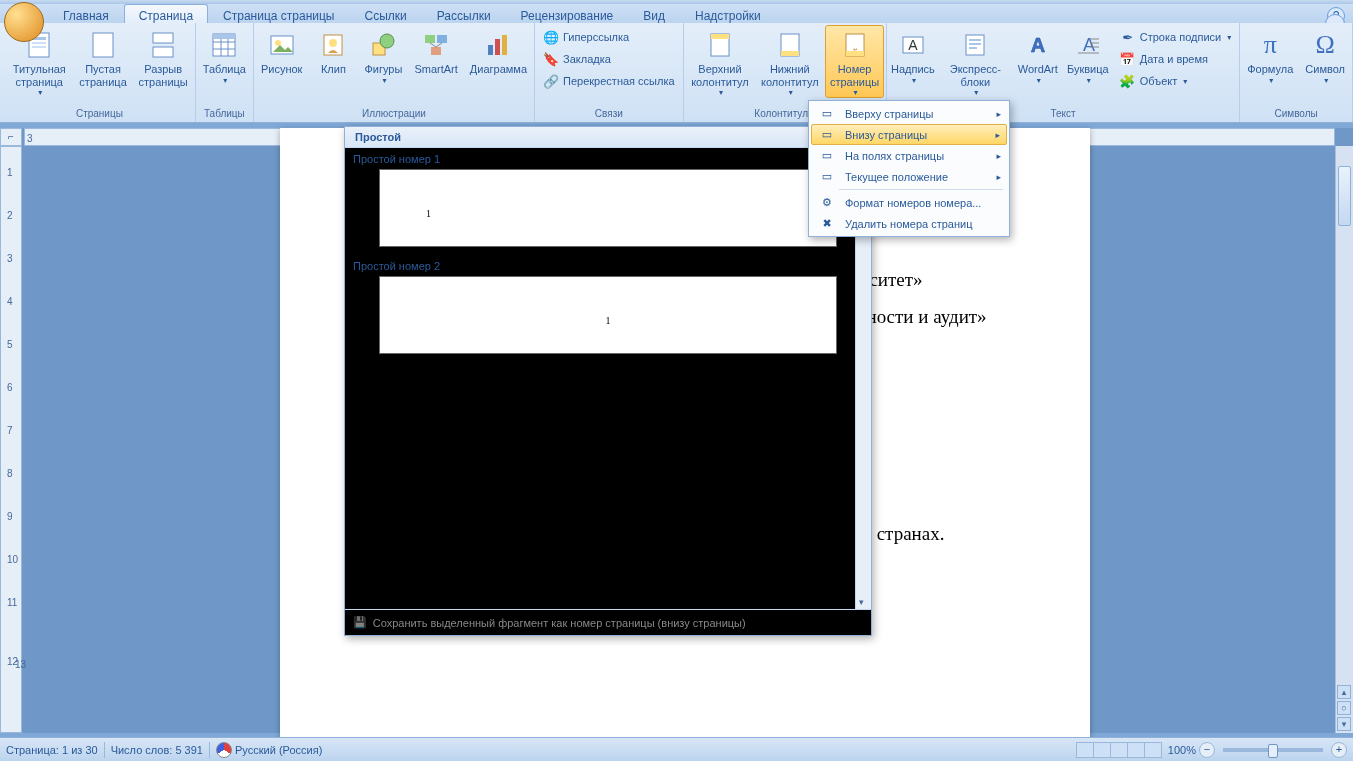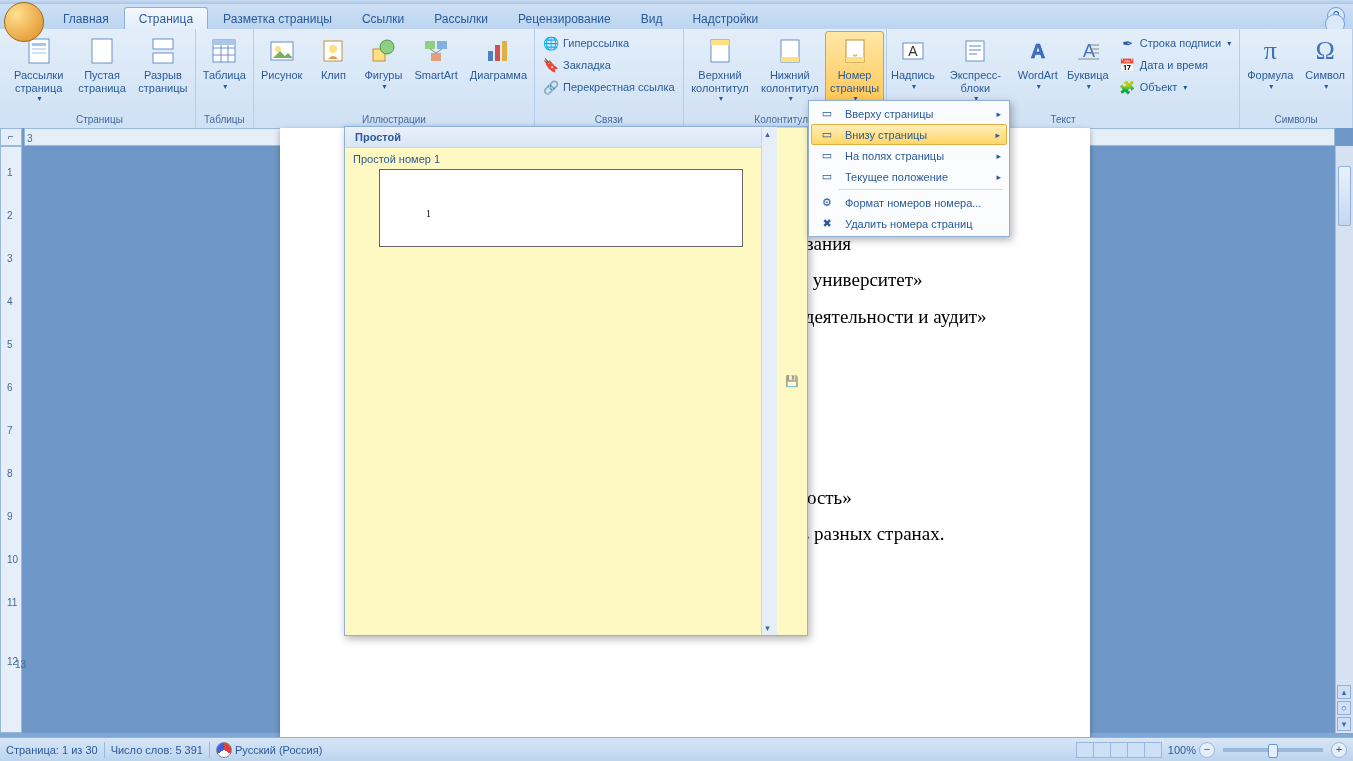--- a/index.html
+++ b/index.html
@@ -2,21 +2,21 @@
 <html><head>
 <meta charset="utf-8">
 <style>
 * { margin: 0; padding: 0; box-sizing: border-box; font-family: "Segoe UI", Tahoma, sans-serif; }
 body { width: 1353px; height: 761px; background: #7fa8d6; overflow: hidden; position: relative; }
 
 
 .titlebar { height: 4px; background: linear-gradient(#c7daf0, #a9c6e8); }
 
 
-.tabrow { height: 25px; background: linear-gradient(#cde0f5, #bcd4ef); display: flex; align-items: flex-end; padding-left: 48px; position: relative; }
+.tabrow { height: 19px; background: linear-gradient(#cde0f5, #bcd4ef); display: flex; padding-left: 48px; position: relative; }
 .tabrow::after { content:""; position:absolute; top:10px; right:8px; width:18px; height:18px; border:1px solid #6a9de0; border-radius:50%; background:#dbe9fa; color:#2a63a8; font-size:12px; line-height:16px; text-align:center; }
 .help-icon { position:absolute; top:3px; right:8px; width:18px; height:18px; border:1px solid #6a9de0; border-radius:50%; background:#dbe9fa; color:#2a63a8; font-size:12px; line-height:16px; text-align:center; cursor:pointer; }
 .office-btn { position: absolute; left: 4px; top: -2px; width: 40px; height: 40px; border-radius: 50%; background: radial-gradient(circle at 30% 30%, #ffe090, #e08a20); border: 1px solid #9a6a20; z-index: 5; }
 .tab { padding: 4px 14px 3px; font-size: 12px; color: #2a5a9a; border: 1px solid transparent; border-bottom: none; cursor: pointer; }
 .tab.active { background: linear-gradient(#f4f8fc, #e3eefb); border-color: #8bb0de; border-top-left-radius: 3px; border-top-right-radius: 3px; color: #2a5a9a; }
 
 
 .ribbon { height: 100px; background: linear-gradient(#e3eef9, #cfe1f5); border-bottom: 1px solid #8fb0d8; display: flex; position: relative; }
 .group { border-right: 1px solid #b6cee9; display: flex; flex-direction: column; justify-content: space-between; padding: 2px 2px 0; position: relative; }
 .group-label { text-align: center; font-size: 10px; color: #46689a; padding: 2px 0 3px; }
@@ -40,21 +40,21 @@
 .corner { position:absolute; top:0; left:0; width:22px; height:18px; background:#e6eef8; border:1px solid #9ab8db; font-size:10px; color:#46689a; text-align:center; line-height:16px; }
 .page { position: absolute; top: 0px; left: 280px; width: 810px; height: 620px; background: #fff; box-shadow: 0 2px 6px rgba(0,0,0,.3); padding: 100px 60px 40px 180px; }
 .page p { font-family: "Times New Roman", serif; font-size: 19px; color: #000; line-height: 1.7; margin-bottom: 4px; }
 .page .right { text-align: right; }
 .vscroll { position:absolute; top:18px; right:0; width:18px; bottom:0; background:#d6e2f2; border-left:1px solid #a9c0dc; }
 .vscroll .thumb{ position:absolute; top:20px; left:2px; right:2px; height:60px; background:linear-gradient(#e9f2fd,#c3d8f0); border:1px solid #8fb0d8; border-radius:2px;}
 .navbtns { position:absolute; right:2px; bottom:2px; width:14px; }
 .navbtns div{ height:14px; background:#cde0f5; border:1px solid #8fb0d8; margin-top:2px; font-size:9px; text-align:center; line-height:12px; color:#46689a;}
 
 
-.gallery { position: absolute; top: 126px; left: 344px; width: 464px; height: 510px; background: #fef9c3; border: 1px solid #8fb0d8; box-shadow: 2px 3px 8px rgba(0,0,0,.3); z-index: 100; display:flex; flex-direction:row;}
+.gallery { position: absolute; top: 126px; left: 344px; width: 528px; height: 510px; background: #000000; border: 1px solid #8fb0d8; box-shadow: 2px 3px 8px rgba(0,0,0,.3); z-index: 100; display:flex; flex-direction:column;}
 .gallery-inner { flex:1; overflow:hidden; position:relative;}
 .gallery-scroll { position:absolute; right:0; top:0; bottom:0; width:16px; background:#e6eef8; border-left:1px solid #c3d8f0;}
 .gallery-scroll::before{content:"▴"; position:absolute; top:2px; left:3px; font-size:9px; color:#46689a;}
 .gallery-scroll::after{content:"▾"; position:absolute; bottom:2px; left:3px; font-size:9px; color:#46689a;}
 .ghdr { background: linear-gradient(#eaf1fa, #d8e6f6); font-size: 11px; font-weight: bold; color: #2a5a9a; padding: 4px 10px; border-bottom: 1px solid #c3d8f0; }
 .gitem { padding: 2px 8px 8px; }
 .gitem-label { font-size: 11px; color: #2a5a9a; padding: 3px 0 4px; }
 .gpreview { border: 1px solid #666; height: 78px; margin: 0 26px; position: relative; background: #fff; }
 .gpreview.top-left::after{content:"1"; position:absolute; top:38px; left:46px; font-size:10px; font-family:"Times New Roman",serif;}
 .gpreview.top-center::after{content:"1"; position:absolute; top:38px; left:50%; transform:translateX(-50%); font-size:10px; font-family:"Times New Roman",serif;}
@@ -85,42 +85,42 @@
 </head>
 <body>
 
 <div class="titlebar"></div>
 
 <div class="tabrow">
   <div class="office-btn"></div>
   <div class="help-icon">?</div>
 <div class="tab">Главная</div>
     <div class="tab active">Страница</div>
-    <div class="tab">Разметка страницы</div>
+    <div class="tab">Страница страницы</div>
     <div class="tab">Ссылки</div>
     <div class="tab">Рассылки</div>
     <div class="tab">Рецензирование</div>
     <div class="tab">Вид</div>
     <div class="tab">Надстройки</div>
   </div>
 
 <div class="ribbon">
 
   <div class="group" style="padding-left:6px;">
     <div class="group-body">
       <div class="bigbtn">
         <div class="ico">
             <svg width="28" height="28">
               <rect x="4" y="2" width="20" height="24" fill="#fff" stroke="#6a90c8"></rect>
               <rect x="7" y="6" width="14" height="3" fill="#a9c6e8"></rect>
               <rect x="7" y="11" width="14" height="2" fill="#cde0f5"></rect>
               <rect x="7" y="15" width="14" height="2" fill="#cde0f5"></rect>
             </svg>
           </div>
-        <span>Рассылки страница</span>
+        <span>Титульная страница</span>
           <span class="dd">▾</span>
       </div>
       <div class="bigbtn">
         <div class="ico">
             <svg width="28" height="28">
               <rect x="4" y="2" width="20" height="24" fill="#fff" stroke="#6a90c8"></rect>
             </svg>
           </div>
         <span>Пустая страница</span>
       </div>
@@ -442,25 +442,30 @@
 </div>
 
 <div class="gallery">
   <div class="gallery-inner">
     <div class="ghdr">Простой</div>
     <div id="gitems1">
         <div class="gitem">
           <div class="gitem-label">Простой номер 1</div>
           <div class="gpreview top-left"></div>
         </div>
+        <div class="gitem">
+          <div class="gitem-label">Простой номер 2</div>
+          <div class="gpreview top-center"></div>
+        </div>
       </div>
     <div class="gallery-scroll"></div>
   </div>
   <div class="gfooter">
     <span class="sico">💾</span>
+    <span>Сохранить выделенный фрагмент как номер страницы (внизу страницы)</span>
   </div>
 </div>
 
 <div class="status">
   <span>Страница: 1 из 30</span>
   <div class="sep"></div>
   <span>Число слов: 5 391</span>
   <div class="sep"></div>
   <span class="lang-icn"></span>&nbsp;
   <span>Русский (Россия)</span>

